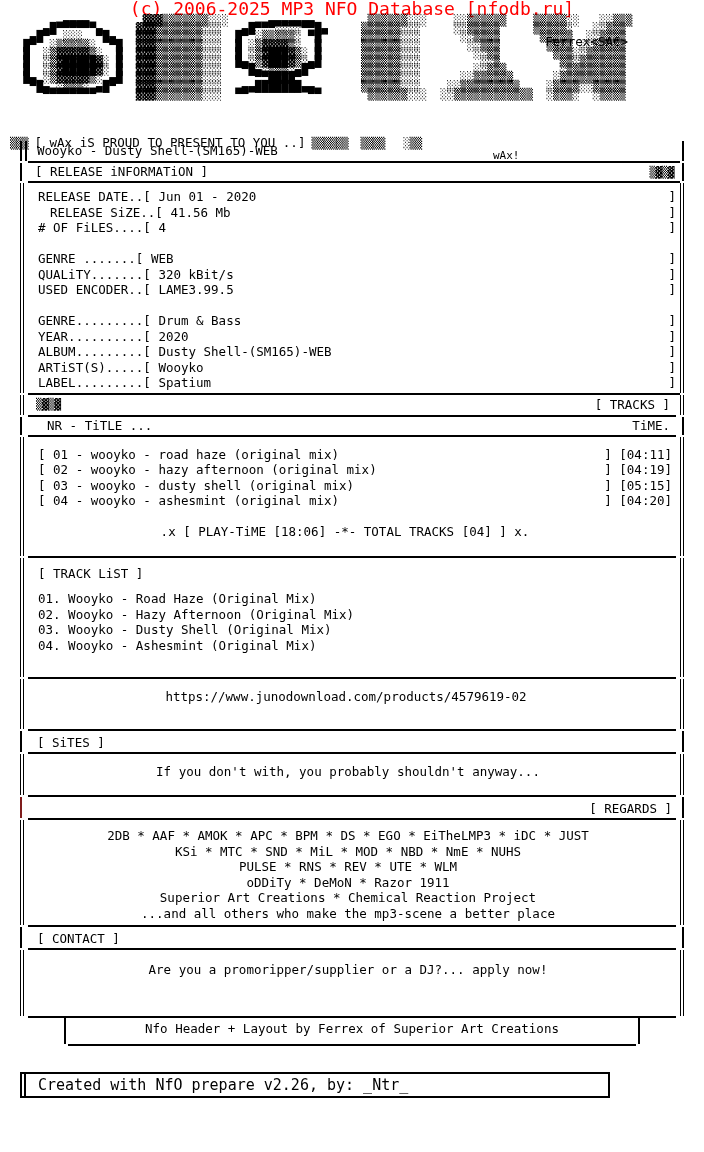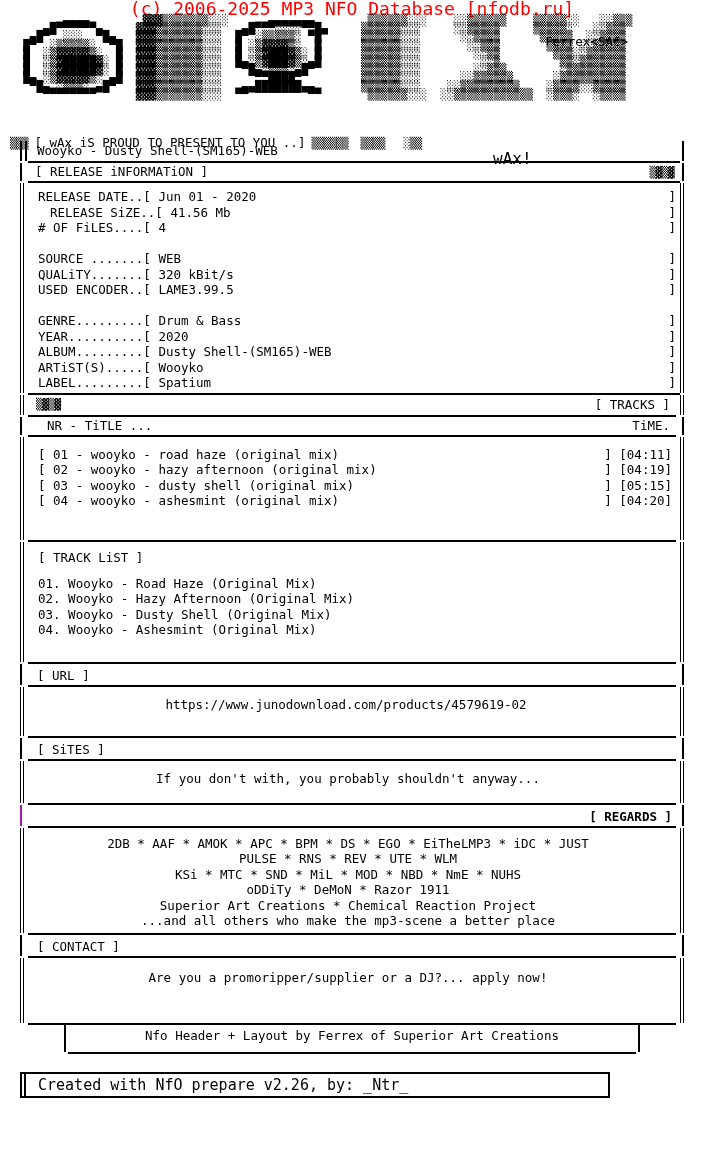--- a/index.html
+++ b/index.html
@@ -73,21 +73,21 @@
     left: 10px;
     top: 118px;
     font-size: 12.5px;
     line-height: 15px;
     white-space: pre;
   }
   #logo-wax {
     position: absolute;
     left: 493px;
     top: 132px;
-    font-size: 16px;
+    font-size: 11px;
     white-space: pre;
   }
 
   .body-wrap {
     position: absolute;
     left: 20px;
     top: 141px;
     width: 664px;
   }
 
@@ -197,21 +197,21 @@
     <div class="sec">
       <div class="frame2" style="border-left:4px double #000; border-right:4px double #000;">
         <div style="padding:6px 0 2px 0;">
           <div id="ri-1">
               <div class="nfo" style="display: flex; justify-content: space-between; padding-left: 14px; padding-right: 4px;"><span style="white-space: pre;">RELEASE DATE..[ Jun 01 - 2020</span><span>]</span></div>
               <div class="nfo" style="display: flex; justify-content: space-between; padding-left: 14px; padding-right: 4px;"><span style="white-space: pre; padding-left: 12px;">RELEASE SiZE..[ 41.56 Mb</span><span>]</span></div>
               <div class="nfo" style="display: flex; justify-content: space-between; padding-left: 14px; padding-right: 4px;"><span style="white-space: pre;"># OF FiLES....[ 4</span><span>]</span></div>
             </div>
           <div class="nfo" style="height:15.5px;">&nbsp;</div>
           <div id="ri-2">
-              <div class="nfo" style="display: flex; justify-content: space-between; padding-left: 14px; padding-right: 4px;"><span style="white-space: pre;">SOURCE .......[ WEB</span><span>]</span></div>
+              <div class="nfo" style="display: flex; justify-content: space-between; padding-left: 14px; padding-right: 4px;"><span style="white-space: pre;">GENRE .......[ WEB</span><span>]</span></div>
               <div class="nfo" style="display: flex; justify-content: space-between; padding-left: 14px; padding-right: 4px;"><span style="white-space: pre;">QUALiTY.......[ 320 kBit/s</span><span>]</span></div>
               <div class="nfo" style="display: flex; justify-content: space-between; padding-left: 14px; padding-right: 4px;"><span style="white-space: pre;">USED ENCODER..[ LAME3.99.5</span><span>]</span></div>
             </div>
           <div class="nfo" style="height:15.5px;">&nbsp;</div>
           <div id="ri-3">
               <div class="nfo" style="display: flex; justify-content: space-between; padding-left: 14px; padding-right: 4px;"><span style="white-space: pre;">GENRE.........[ Drum &amp; Bass</span><span>]</span></div>
               <div class="nfo" style="display: flex; justify-content: space-between; padding-left: 14px; padding-right: 4px;"><span style="white-space: pre;">YEAR..........[ 2020</span><span>]</span></div>
               <div class="nfo" style="display: flex; justify-content: space-between; padding-left: 14px; padding-right: 4px;"><span style="white-space: pre;">ALBUM.........[ Dusty Shell-(SM165)-WEB</span><span>]</span></div>
               <div class="nfo" style="display: flex; justify-content: space-between; padding-left: 14px; padding-right: 4px;"><span style="white-space: pre;">ARTiST(S).....[ Wooyko</span><span>]</span></div>
               <div class="nfo" style="display: flex; justify-content: space-between; padding-left: 14px; padding-right: 4px;"><span style="white-space: pre;">LABEL.........[ Spatium</span><span>]</span></div>
@@ -244,20 +244,21 @@
     <div class="sec">
       <div class="frame2">
         <div style="padding:10px 0 8px 0;">
           <div id="tracks-rows">
               <div class="nfo" style="display: flex; justify-content: space-between; padding-left: 14px; padding-right: 8px;"><span style="white-space: pre;">[ 01 - wooyko - road haze (original mix)</span><span style="white-space: pre;">] [04:11]</span></div>
               <div class="nfo" style="display: flex; justify-content: space-between; padding-left: 14px; padding-right: 8px;"><span style="white-space: pre;">[ 02 - wooyko - hazy afternoon (original mix)</span><span style="white-space: pre;">] [04:19]</span></div>
               <div class="nfo" style="display: flex; justify-content: space-between; padding-left: 14px; padding-right: 8px;"><span style="white-space: pre;">[ 03 - wooyko - dusty shell (original mix)</span><span style="white-space: pre;">] [05:15]</span></div>
               <div class="nfo" style="display: flex; justify-content: space-between; padding-left: 14px; padding-right: 8px;"><span style="white-space: pre;">[ 04 - wooyko - ashesmint (original mix)</span><span style="white-space: pre;">] [04:20]</span></div>
             </div>
           <div class="nfo" style="height:15.5px;">&nbsp;</div>
+          <div class="nfo center" style="padding-right:14px;">.x [ PLAY-TiME [18:06] -*- TOTAL TRACKS [04] ] x.</div>
           <div class="nfo" style="height:8px;">&nbsp;</div>
         </div>
       </div>
       <div class="rule" style="margin:0 8px;"></div>
     </div>
 
     <div class="sec">
       <div class="frame2">
         <div style="padding:8px 0 6px 0;">
           <div class="nfo" style="padding-left:14px;">[ TRACK LiST ]</div>
@@ -268,28 +269,20 @@
               <div class="nfo" style="padding-left: 14px;">03. Wooyko - Dusty Shell (Original Mix)</div>
               <div class="nfo" style="padding-left: 14px;">04. Wooyko - Ashesmint (Original Mix)</div>
             </div>
           <div class="nfo" style="height:18px;">&nbsp;</div>
         </div>
       </div>
       <div class="rule" style="margin:0 8px;"></div>
     </div>
 
     <div class="sec">
-      <div class="frame" style="border-left:2px solid #000;">
-        <div style="margin-left:3px; padding:1px 0 1px 12px;">
-          <span class="lbl">[ URL ]</span>
-        </div>
-      </div>
-      <div class="rule" style="margin:0 8px;"></div>
-    </div>
-    <div class="sec">
       <div class="frame2">
         <div style="padding:10px 0 14px 0;">
           <div class="nfo center" style="padding-right:12px;">https://www.junodownload.com/products/4579619-02</div>
           <div class="nfo" style="height:10px;">&nbsp;</div>
         </div>
       </div>
       <div class="rule" style="margin:0 8px;"></div>
     </div>
 
     <div class="sec">
@@ -304,35 +297,35 @@
       <div class="frame2">
         <div style="padding:10px 0 10px 0;">
           <div class="nfo center" style="padding-right:8px;">If you don't with, you probably shouldn't anyway...</div>
           <div class="nfo" style="height:6px;">&nbsp;</div>
         </div>
       </div>
       <div class="rule" style="margin:0 8px;"></div>
     </div>
 
     <div class="sec">
-      <div class="frame" style="border-left:2px solid #a21caf;font-weight:bold;">
+      <div class="frame" style="border-left:2px solid #7f1d1d;">
         <div style="margin-left:3px; padding:1px 10px 1px 0; text-align:right;">
           <span class="lbl">[ REGARDS ]</span>
         </div>
       </div>
       <div class="rule" style="margin:0 8px;"></div>
     </div>
 
     <div class="sec">
       <div class="frame2">
         <div style="padding:8px 0 4px 0;">
           <div id="rg-rows">
               <div class="nfo center" style="padding-right: 8px;">2DB * AAF * AMOK * APC * BPM * DS * EGO * EiTheLMP3 * iDC * JUST</div>
+              <div class="nfo center" style="padding-right: 8px;">KSi * MTC * SND * MiL * MOD * NBD * NmE * NUHS</div>
               <div class="nfo center" style="padding-right: 8px;">PULSE * RNS * REV * UTE * WLM</div>
-              <div class="nfo center" style="padding-right: 8px;">KSi * MTC * SND * MiL * MOD * NBD * NmE * NUHS</div>
               <div class="nfo center" style="padding-right: 8px;">oDDiTy * DeMoN * Razor 1911</div>
               <div class="nfo center" style="padding-right: 8px;">Superior Art Creations * Chemical Reaction Project</div>
               <div class="nfo center" style="padding-right: 8px;">...and all others who make the mp3-scene a better place</div>
             </div>
         </div>
       </div>
       <div class="rule" style="margin:0 8px;"></div>
     </div>
 
     <div class="sec">

